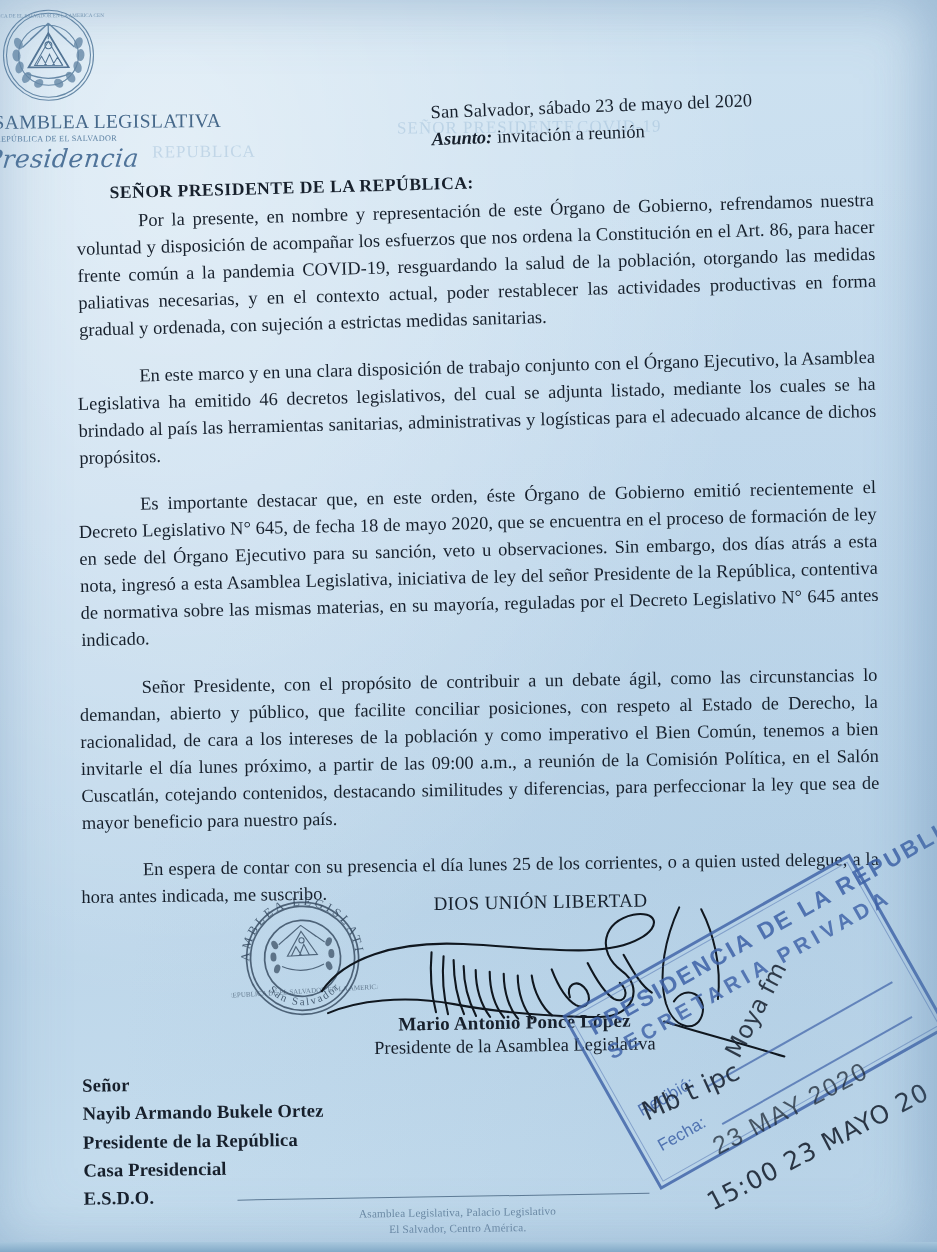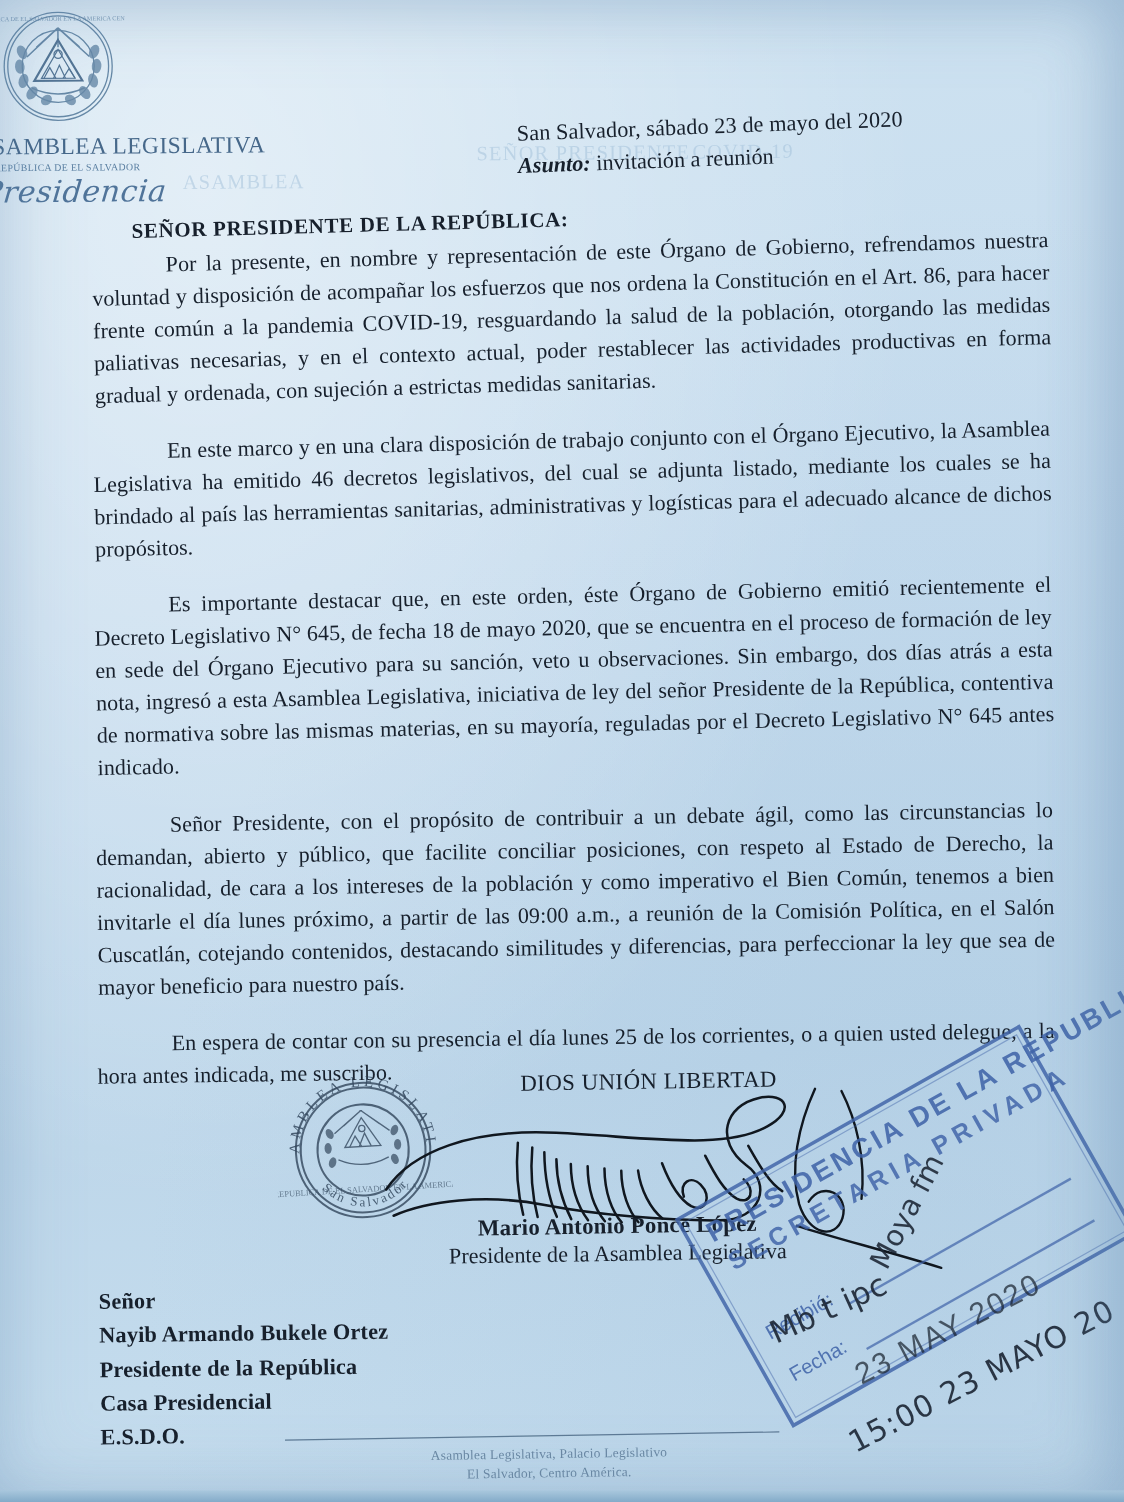--- a/index.html
+++ b/index.html
@@ -127,21 +127,21 @@
 </style>
 </head>
 <body>
 
 <div id="page">
 
   <div id="skew">
 
     <div class="ghost" style="left:400px;top:118px;">SEÑOR PRESIDENTE</div>
     <div class="ghost" style="left:580px;top:118px;">COVID-19</div>
-    <div class="ghost" style="left:155px;top:140px;">ASAMBLEA</div>
+    <div class="ghost" style="left:155px;top:140px;">REPUBLICA</div>
 
     <div id="letterhead">
       <svg class="crest" viewBox="0 0 112 104">
         <g fill="none" stroke="#5b7f9f" stroke-width="1.1">
           <circle cx="56" cy="50" r="45"></circle>
           <circle cx="56" cy="50" r="42"></circle>
           <circle cx="56" cy="50" r="30"></circle>
         </g>
 
         <g fill="#5b7f9f" opacity=".8">

